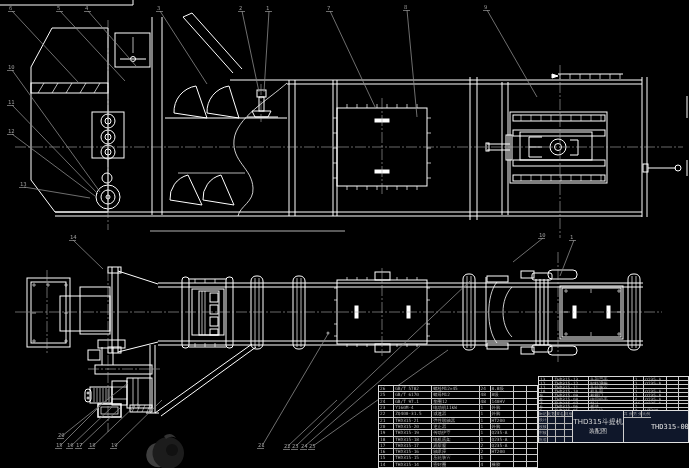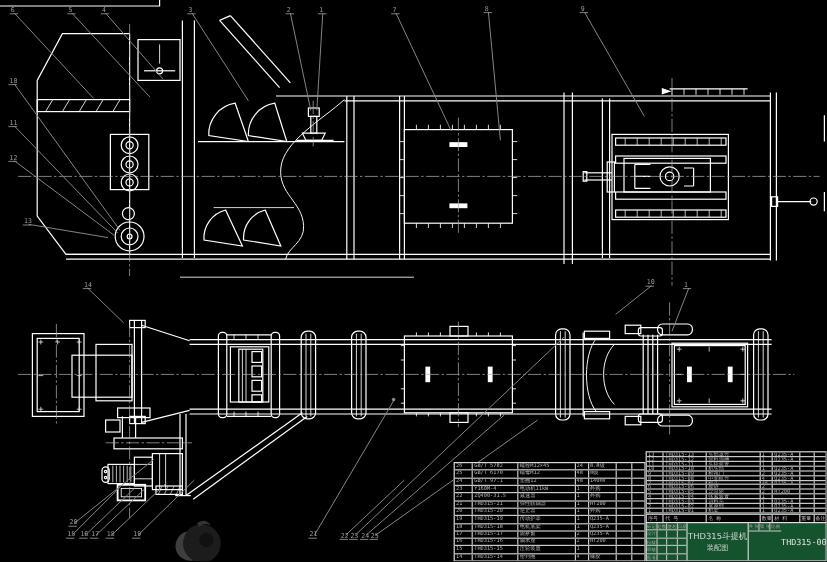--- a/index.html
+++ b/index.html
@@ -10,22 +10,22 @@
   .bom-table{position:absolute;border:1px solid #d9d9d9;box-sizing:border-box;
              display:flex;flex-direction:column;background:#000;}
   .bom-row{flex:1;display:flex;border-top:1px solid #c9c9c9;box-sizing:border-box;min-height:0;}
   .bom-row:first-child{border-top:none;}
   .bom-cell{border-left:1px solid #c9c9c9;box-sizing:border-box;overflow:hidden;
             font-family:"DejaVu Sans Mono",monospace;font-size:4.4px;line-height:1.2;
             color:#b5b5b5;white-space:nowrap;padding:0 1px;}
   .bom-cell:first-child{border-left:none;}
   .c0{width:9%;} .c1{width:24%;} .c2{width:30%;} .c3{width:7%;} .c4{width:15%;} .c5{width:8%;} .c6{width:7%;}
   
-  #titleblock{position:absolute;left:538px;top:435px;width:151px;height:33px;
-              border:1px solid #e0e0e0;box-sizing:border-box;display:flex;background:#14532d;}
+  #titleblock{position:absolute;left:538px;top:410px;width:151px;height:33px;
+              border:1px solid #e0e0e0;box-sizing:border-box;display:flex;background:#0f172a;}
   #tb-header{position:absolute;left:538px;top:428px;width:151px;height:8px;border:1px solid #e0e0e0;
              box-sizing:border-box;display:flex;background:#000;}
   #tb-header .bom-cell{color:#c0c0c0;font-size:4.2px;}
   .tb-sig{width:50px;display:flex;flex-direction:column;border-right:1px solid #d0d0d0;box-sizing:border-box;}
   .tb-sig-row{flex:1;display:flex;border-top:1px solid #b5b5b5;box-sizing:border-box;}
   .tb-sig-row:first-child{border-top:none;}
   .tb-sig-cell{flex:1;border-left:1px solid #b5b5b5;box-sizing:border-box;font-size:3.8px;
                color:#a8a8a8;overflow:hidden;white-space:nowrap;}
   .tb-sig-cell:first-child{border-left:none;}
   .tb-name{width:55px;border-right:1px solid #d0d0d0;box-sizing:border-box;display:flex;

